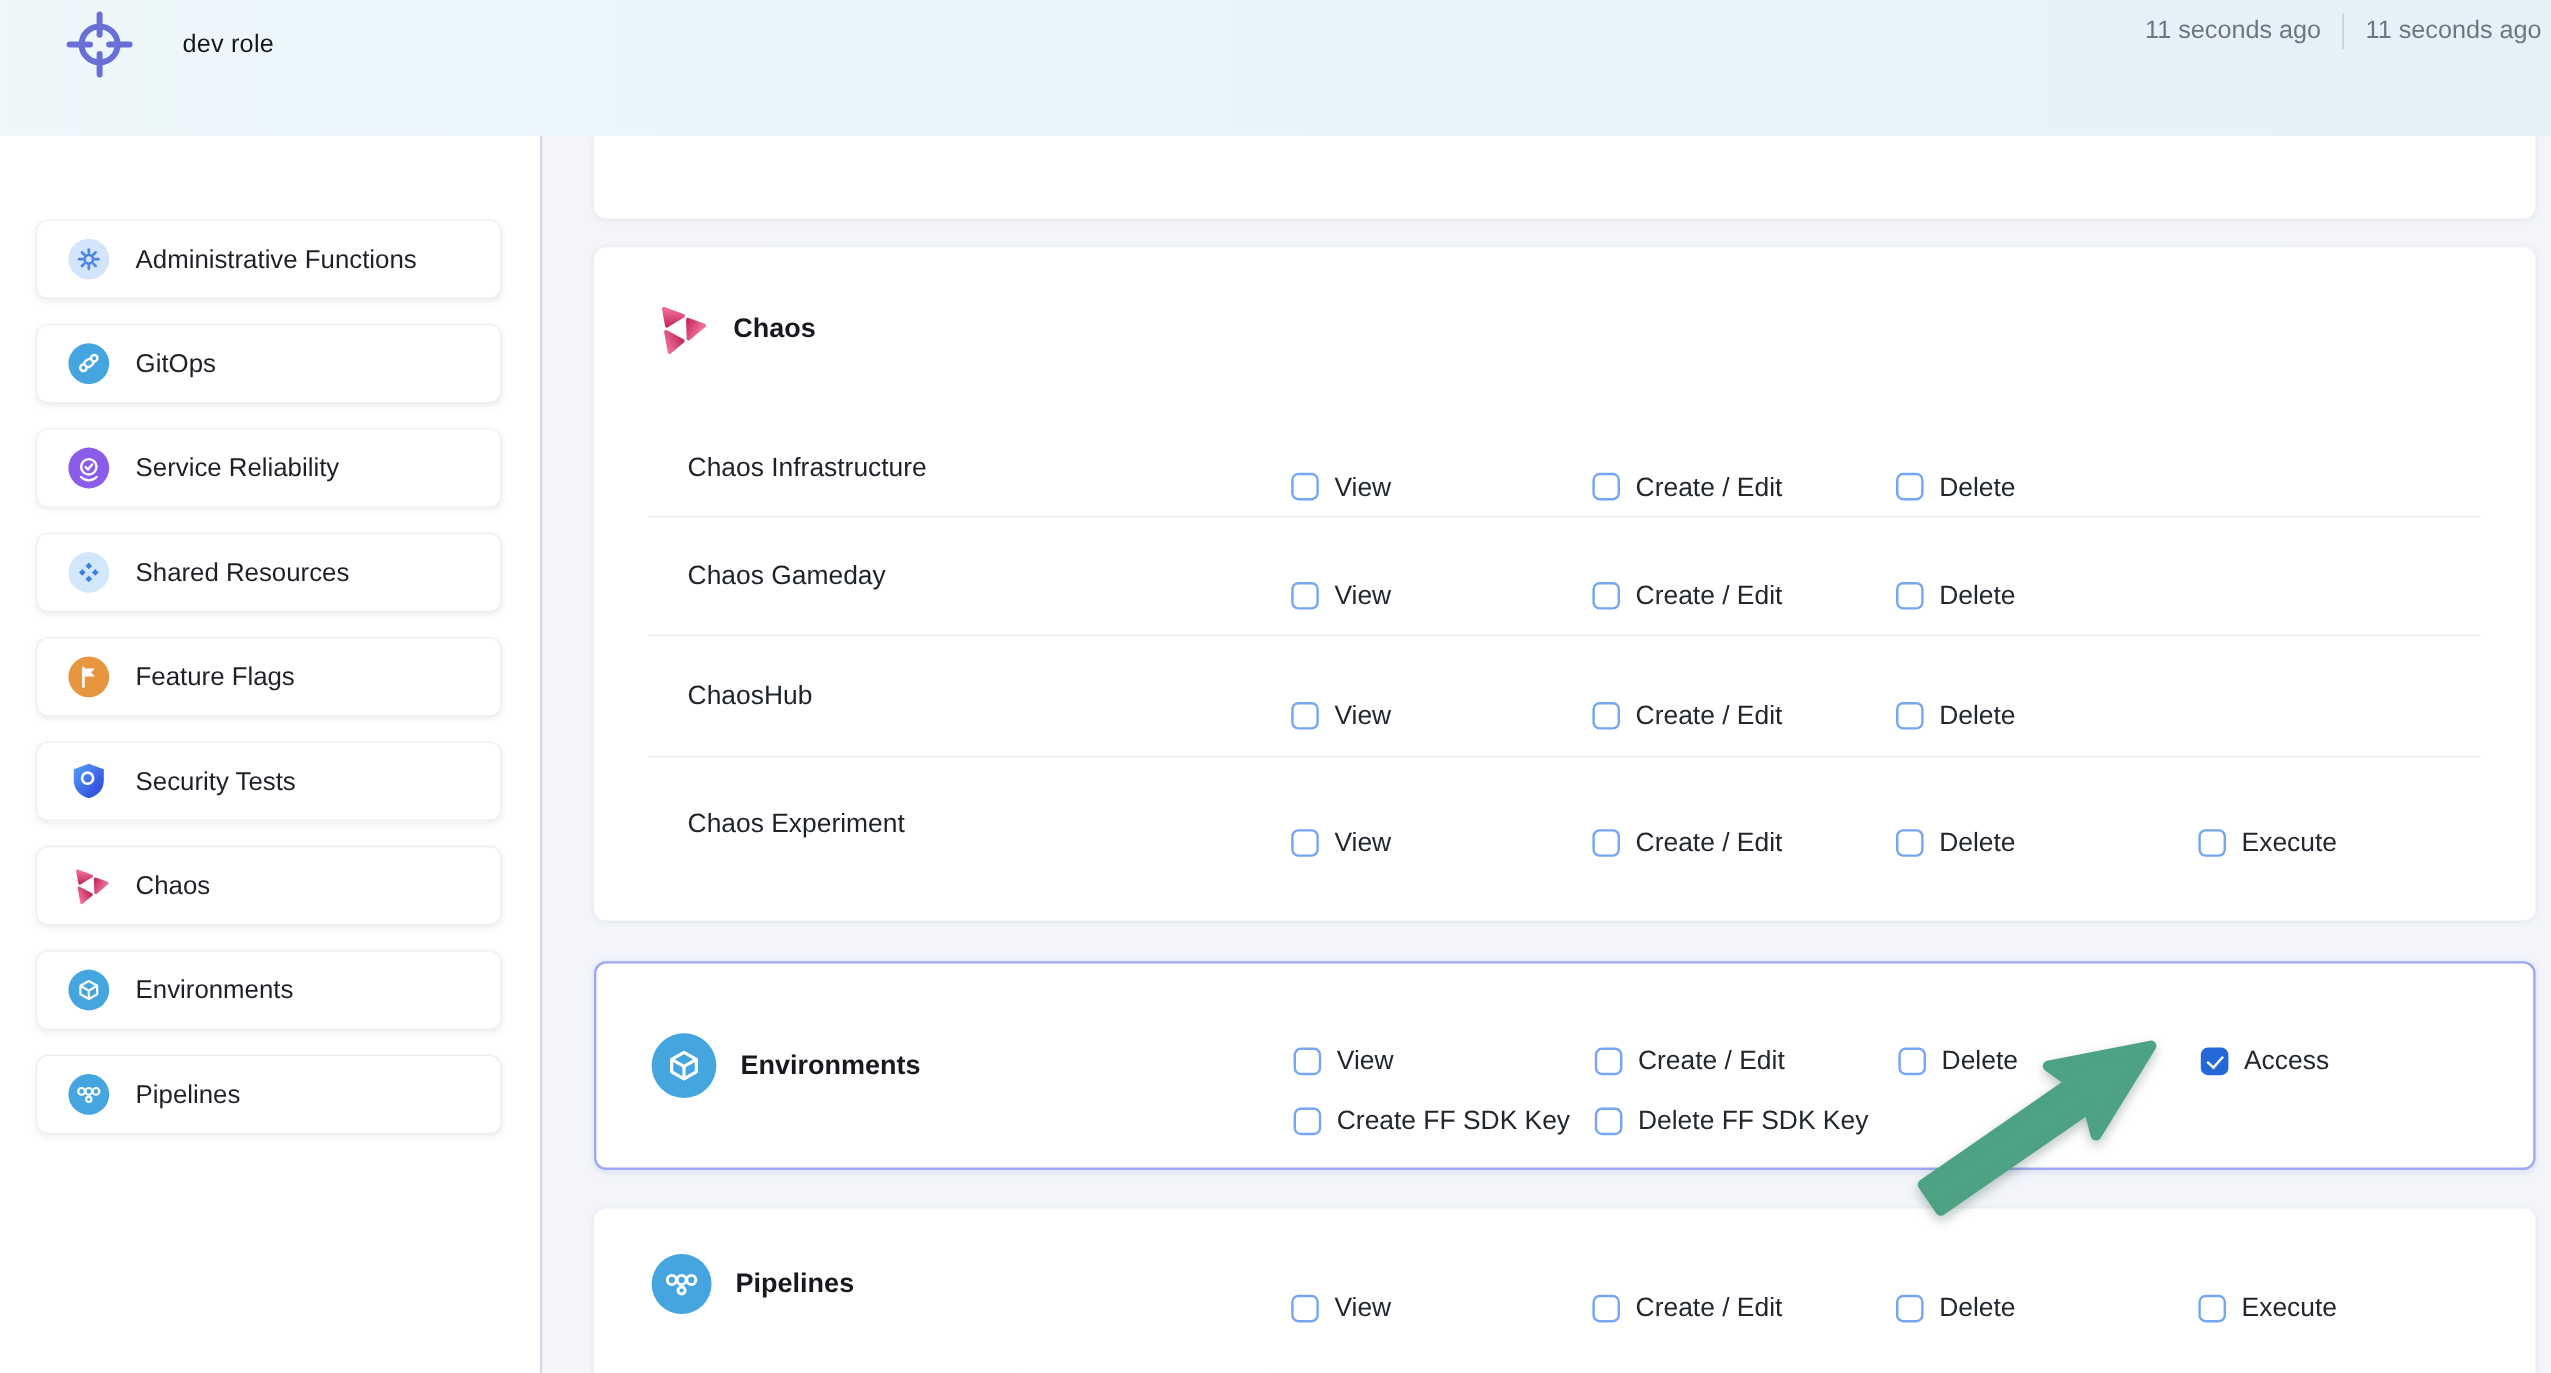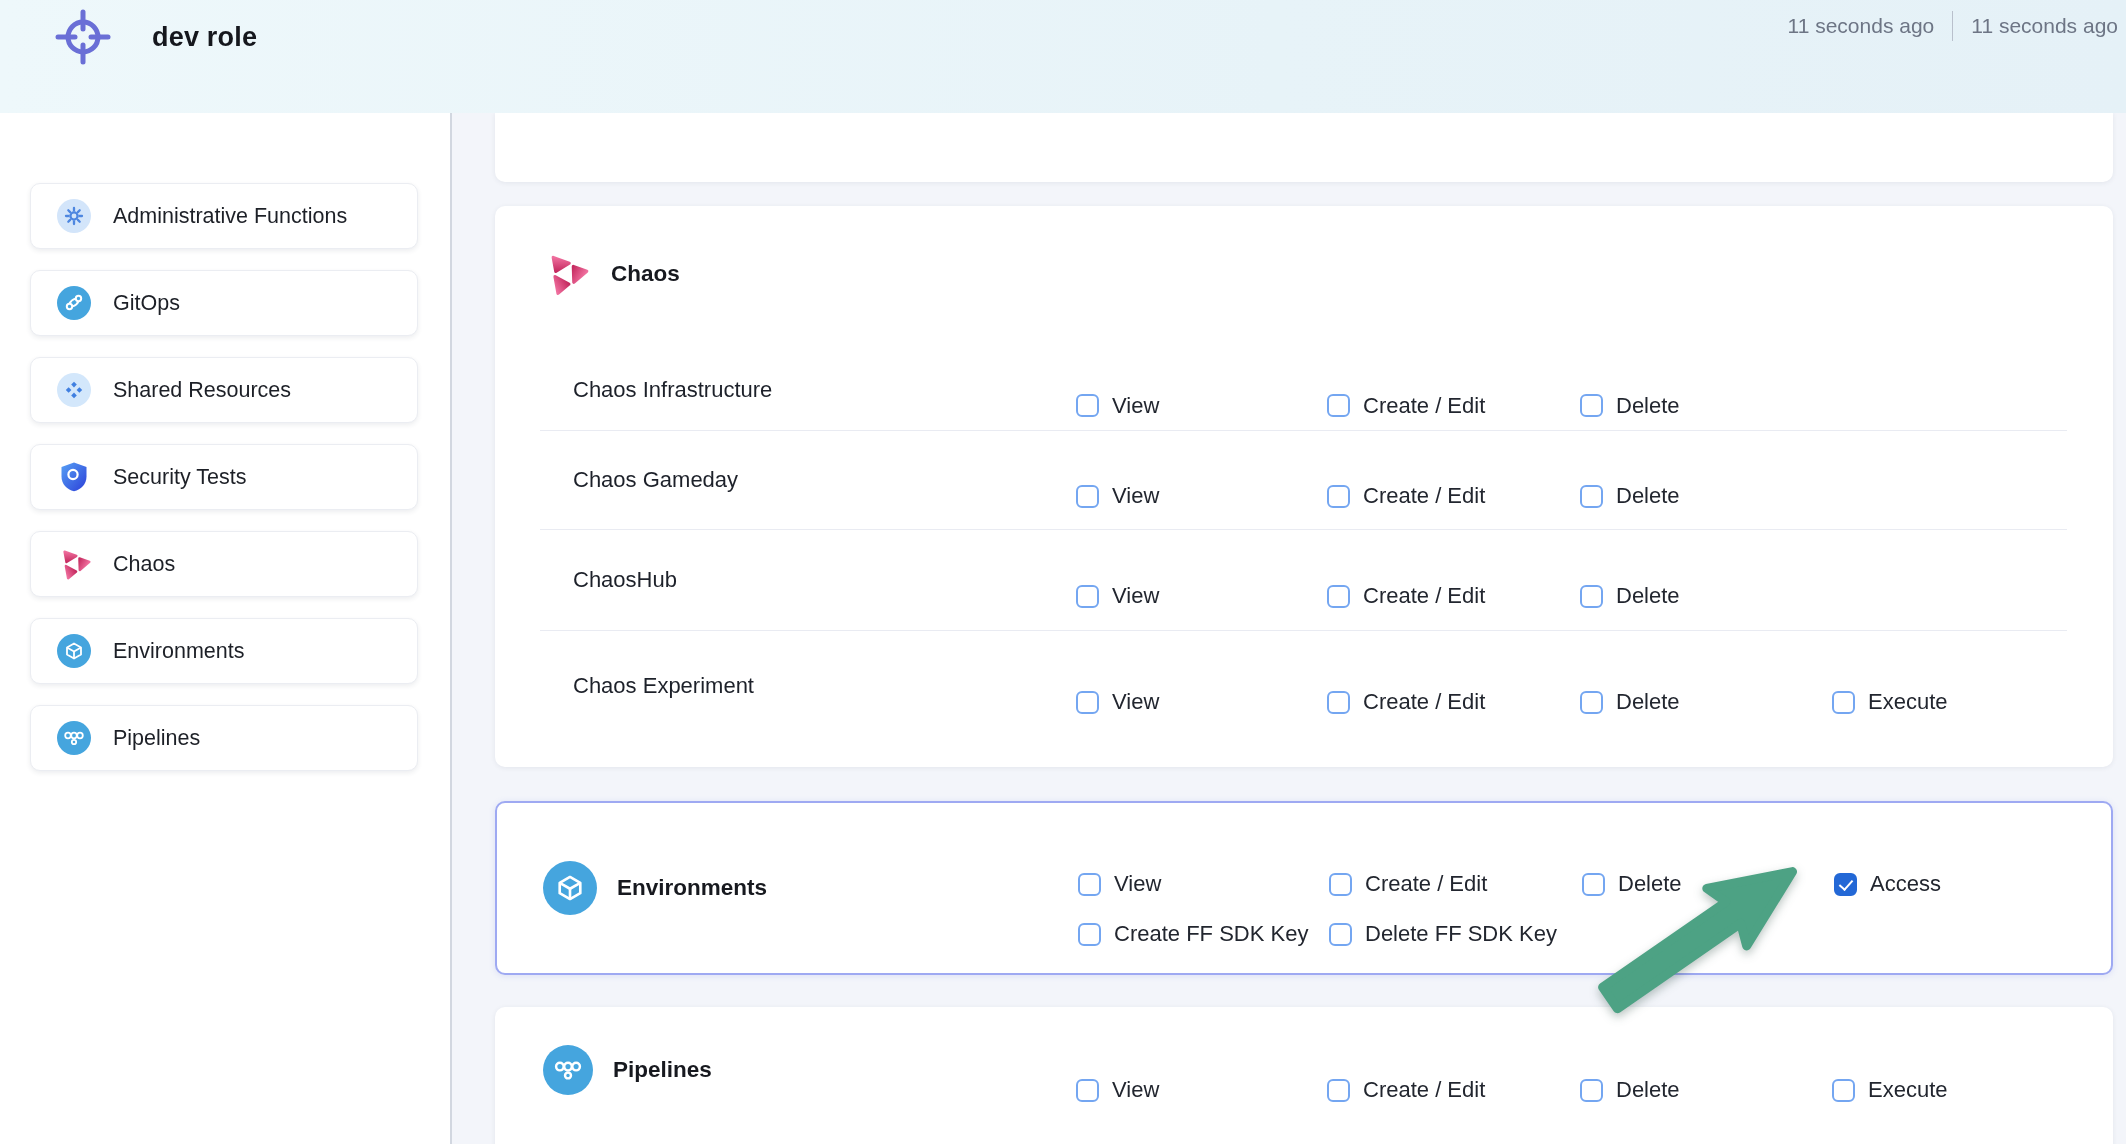--- a/index.html
+++ b/index.html
@@ -7,21 +7,21 @@
   body { font-family: "Liberation Sans", "DejaVu Sans", sans-serif; background: #f3f5fa; }
   #stage { position: relative; width: 2126px; height: 1144px; overflow: hidden; }
 
   
   .header {
     position: absolute; left: 0; top: 0; width: 2126px; height: 113px;
     background: linear-gradient(90deg, #eef8fb 0%, #e7f3f8 60%, #e5f1f7 100%);
     z-index: 5;
   }
   .header-left { position: absolute; left: 52px; top: 0; height: 74px; display: flex; align-items: center; gap: 38px; }
-  .page-title { font-size: 27px; font-weight: 700; color: #15171d; letter-spacing: .2px; }
+  .page-title { font-size: 21px; font-weight: 400; color: #15171d; letter-spacing: .2px; }
   .header-right { position: absolute; right: 8px; top: 0; height: 52px; display: flex; align-items: center; gap: 18px; }
   .timestamp { font-size: 21px; color: #6d7585; }
   .ts-sep { width: 1px; height: 30px; background: #b9c0cc; }
 
   
   .sidebar {
     position: absolute; left: 0; top: 113px; width: 452px; height: 1031px;
     background: #ffffff; border-right: 2px solid #d2d7e0; padding: 70px 4px 0 30px;
   }
   .side-card {
@@ -127,36 +127,57 @@
               <circle cx="21.5" cy="12.5" r="2.7"></circle>
           <path d="M12.5 17.5 A 9 9 0 0 1 18.6 12.6"></path>
               <path d="M21.5 15.4 A 9 9 0 0 1 15.6 20.4"></path>
         </g>
           </svg>
       </span>
       <span class="side-label">GitOps</span>
     </div>
 
 
+    <div class="side-card">
+      <span class="icon-circle" style="background:#8b5ce9">
+        <svg width="34" height="34" viewBox="0 0 34 34">
+            <g stroke="#fff" stroke-width="2" fill="none" stroke-linecap="round">
+          <circle cx="17" cy="16" r="6.4"></circle>
+              <path d="M14.3 16.2 l2 2 3.5-4.2"></path>
+              <path d="M10.5 24.5 a9 9 0 0 0 13 0"></path>
+        </g>
+          </svg>
+      </span>
+      <span class="side-label">Service Reliability</span>
+    </div>
 
 
     <div class="side-card">
       <span class="icon-circle" style="background:#d3e7fb">
         <svg width="34" height="34" viewBox="0 0 34 34">
             <g fill="#3f7fe0">
           <path d="M17 8.8 l2.8 2.8 -2.8 2.8 -2.8-2.8 Z"></path>
               <path d="M17 19.6 l2.8 2.8 -2.8 2.8 -2.8-2.8 Z"></path>
           <path d="M11.6 14.2 l2.8 2.8 -2.8 2.8 -2.8-2.8 Z"></path>
               <path d="M22.4 14.2 l2.8 2.8 -2.8 2.8 -2.8-2.8 Z"></path>
         </g>
           </svg>
       </span>
       <span class="side-label">Shared Resources</span>
     </div>
 
+    <div class="side-card">
+      <span class="icon-circle" style="background:#e8953f">
+        <svg width="34" height="34" viewBox="0 0 34 34">
+            <line x1="12.5" y1="9.5" x2="12.5" y2="25" stroke="#fff" stroke-width="2.2" stroke-linecap="round"></line>
+            <path d="M12.5 10 h9.5 l-3 3.4 3 3.4 h-9.5 Z" fill="#fff"></path>
+          </svg>
+      </span>
+      <span class="side-label">Feature Flags</span>
+    </div>
 
     <div class="side-card">
       <span class="icon-circle">
         <svg width="34" height="34" viewBox="0 0 34 34">
           <defs>
               <linearGradient id="shieldg" x1="0" y1="0" x2="1" y2="1">
             <stop offset="0" stop-color="#57a0f5"></stop>
                 <stop offset="1" stop-color="#2b3fd8"></stop>
               </linearGradient>
             </defs>

